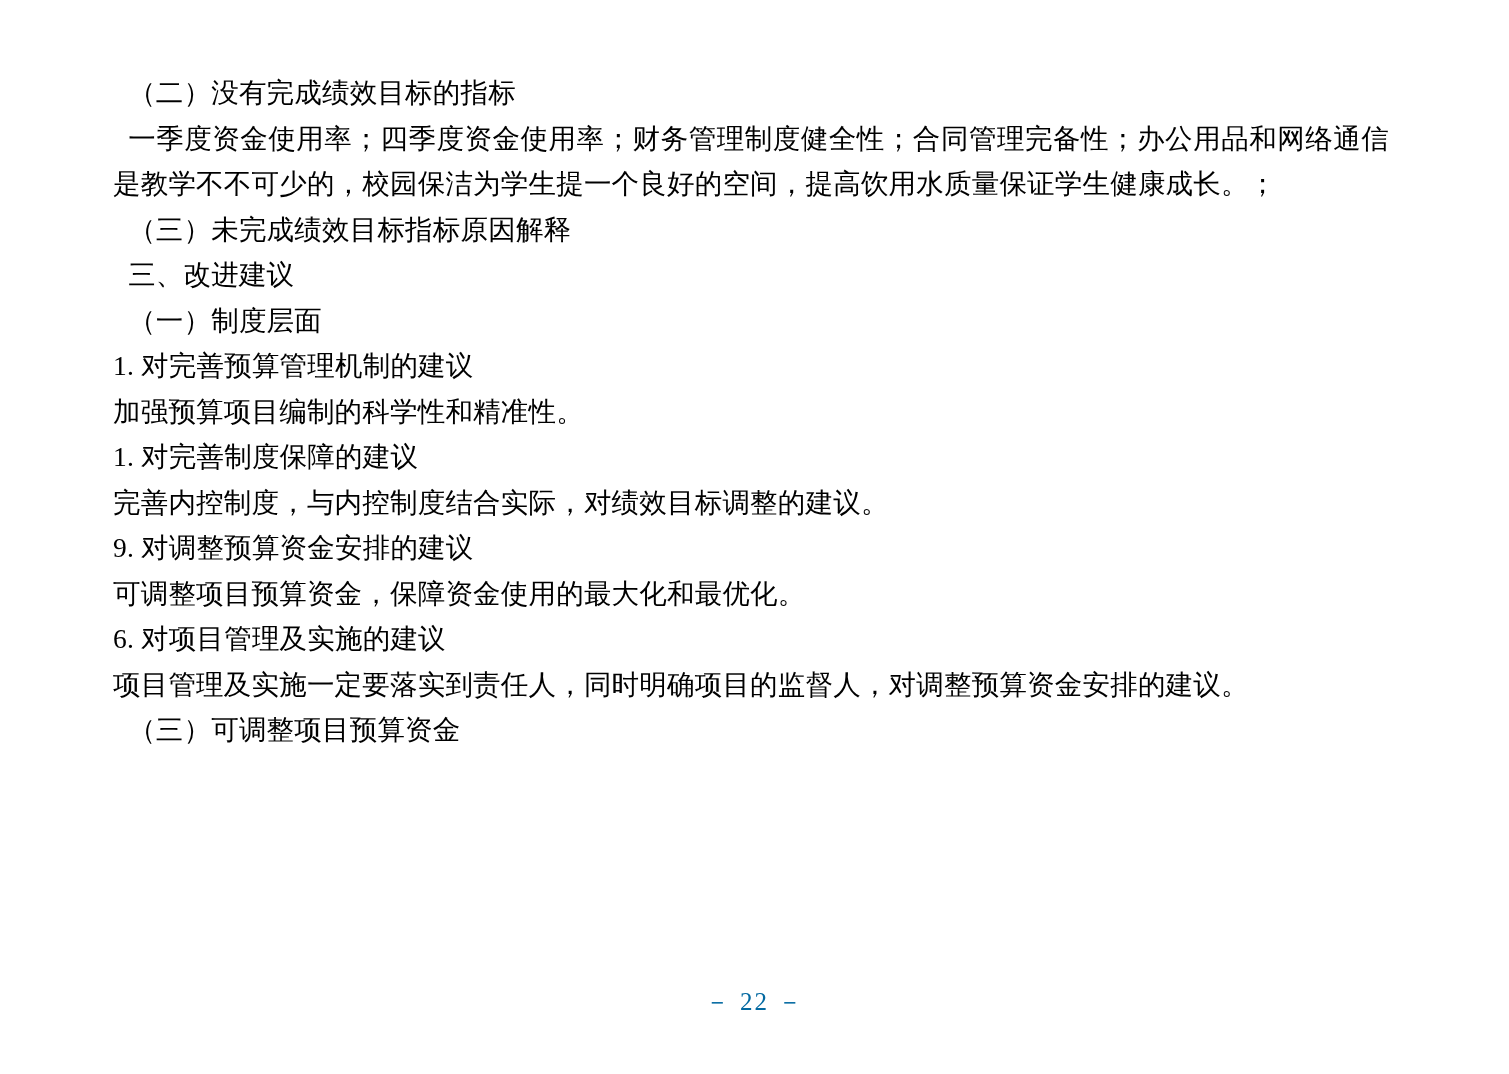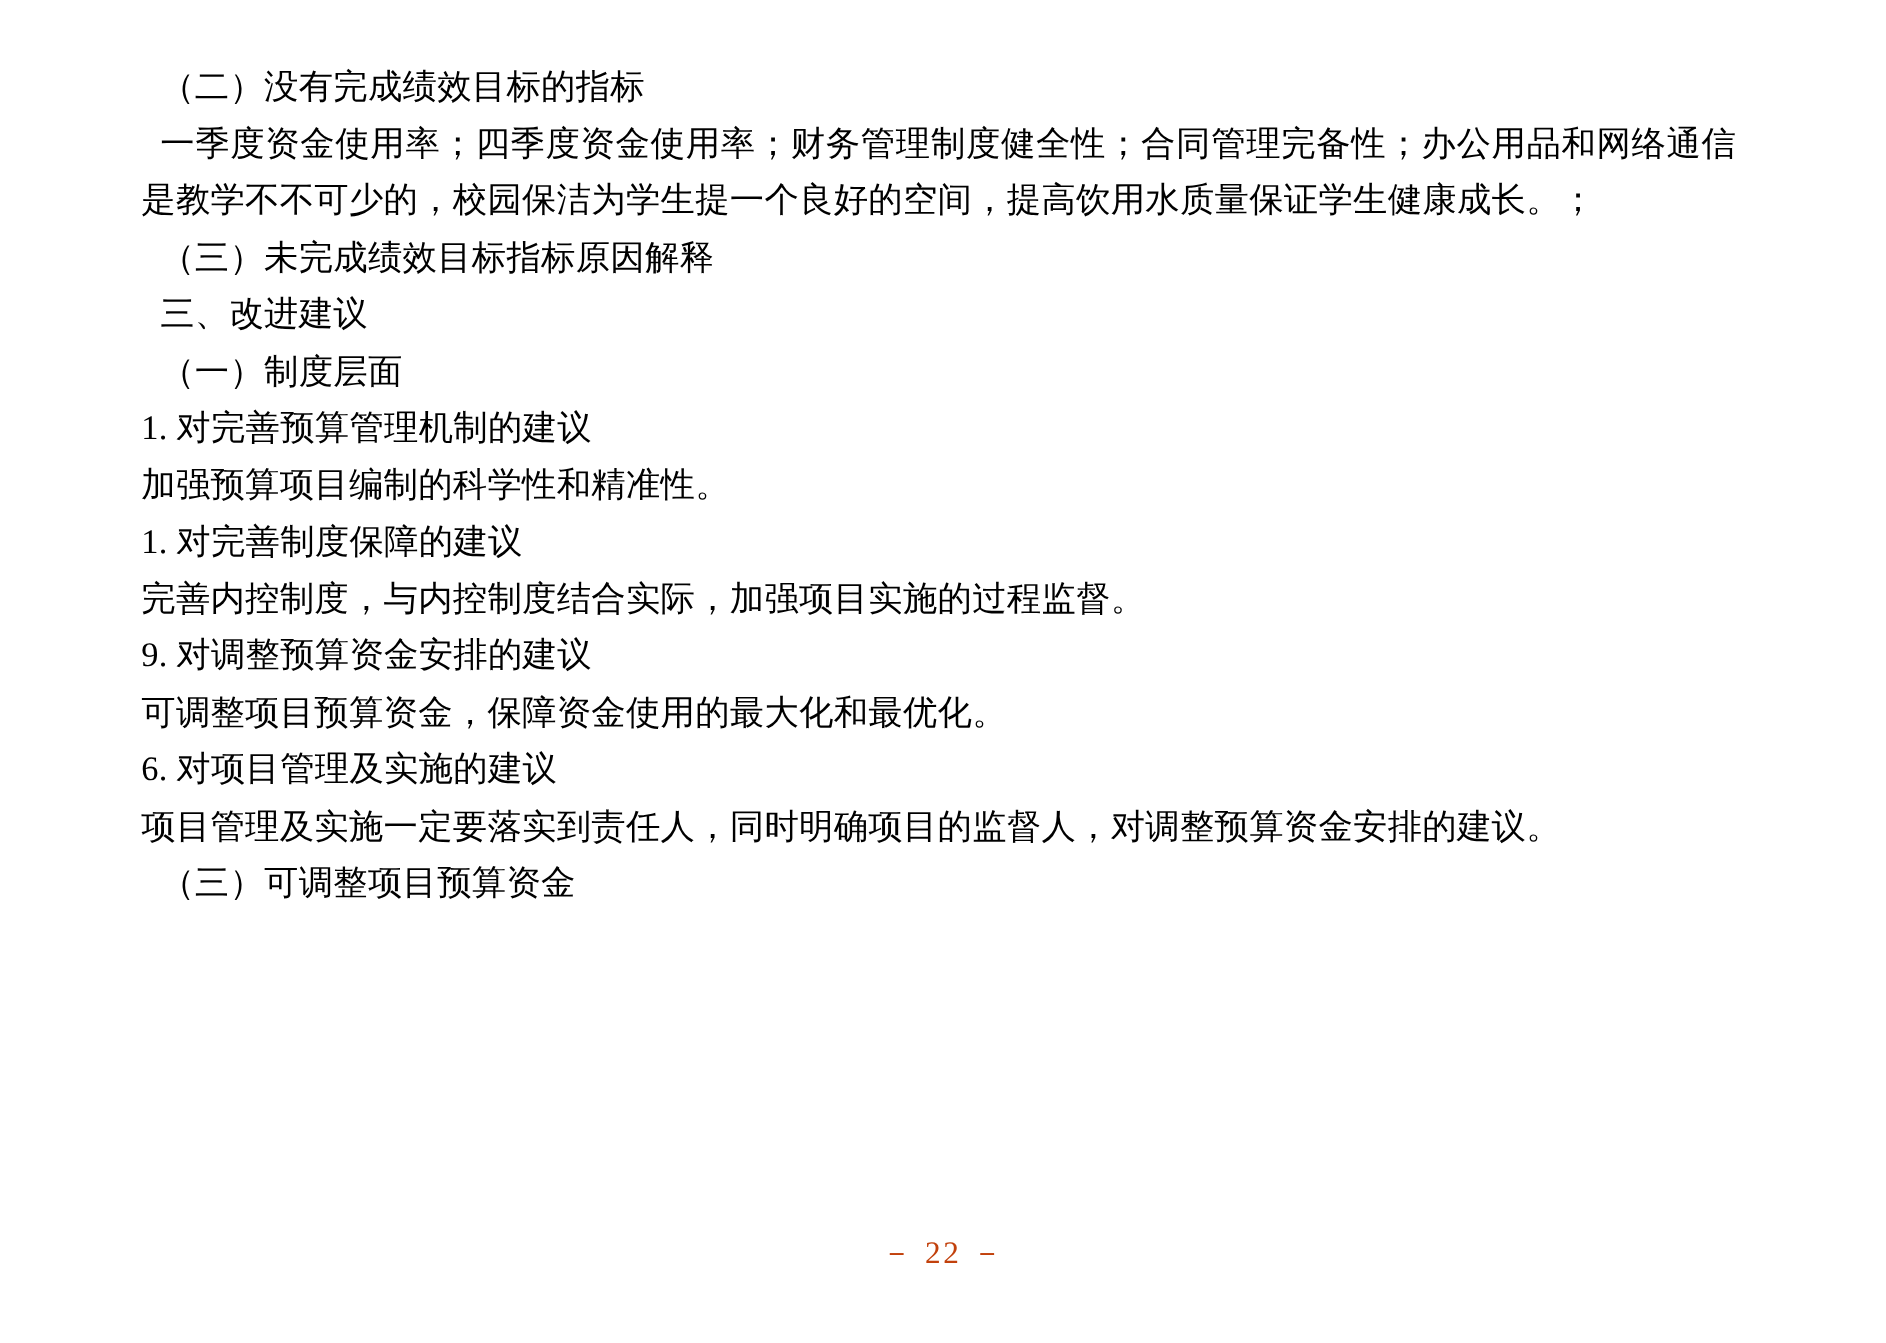--- a/index.html
+++ b/index.html
@@ -15,21 +15,21 @@
     color: #000000;
     overflow: hidden;
   }
   .page {
     position: absolute;
     top: 0;
     left: 0;
     width: 1509px;
     height: 1074px;
     box-sizing: border-box;
-    padding: 46px 120px 0 113px;
+    padding: 70px 120px 0 113px;
   }
   .doc-body {
     font-size: 27.5px;
     line-height: 45.5px;
     letter-spacing: 0.2px;
     text-align: justify;
     text-justify: inter-ideograph;
   }
   p {
     margin: 0;
@@ -43,37 +43,37 @@
   }
   .footer {
     position: absolute;
     left: 0;
     right: 0;
     bottom: 56px;
     text-align: center;
     font-size: 25px;
     letter-spacing: 2px;
     font-family: "Liberation Serif", "DejaVu Serif", serif;
-    color: #c2410c;
+    color: #0369a1;
   }
 </style>
 </head>
 <body>
 
 <div class="page">
   <div class="doc-body">
     <p class="indent1">（二）没有完成绩效目标的指标</p>
     <p class="indent1">一季度资金使用率；四季度资金使用率；财务管理制度健全性；合同管理完备性；办公用品和网络通信是教学不不可少的，校园保洁为学生提一个良好的空间，提高饮用水质量保证学生健康成长。；</p>
     <p class="indent1">（三）未完成绩效目标指标原因解释</p>
     <p class="indent1">三、改进建议</p>
     <p class="indent1">（一）制度层面</p>
     <p class="flat">1. 对完善预算管理机制的建议</p>
     <p class="flat">加强预算项目编制的科学性和精准性。</p>
     <p class="flat">1. 对完善制度保障的建议</p>
-    <p class="flat">完善内控制度，与内控制度结合实际，加强项目实施的过程监督。</p>
+    <p class="flat">完善内控制度，与内控制度结合实际，对绩效目标调整的建议。</p>
     <p class="flat">9. 对调整预算资金安排的建议</p>
     <p class="flat">可调整项目预算资金，保障资金使用的最大化和最优化。</p>
     <p class="flat">6. 对项目管理及实施的建议</p>
     <p class="flat">项目管理及实施一定要落实到责任人，同时明确项目的监督人，对调整预算资金安排的建议。</p>
     <p class="indent1">（三）可调整项目预算资金</p>
   </div>
 </div>
 
 <div class="footer">－ 22 －</div>
 

